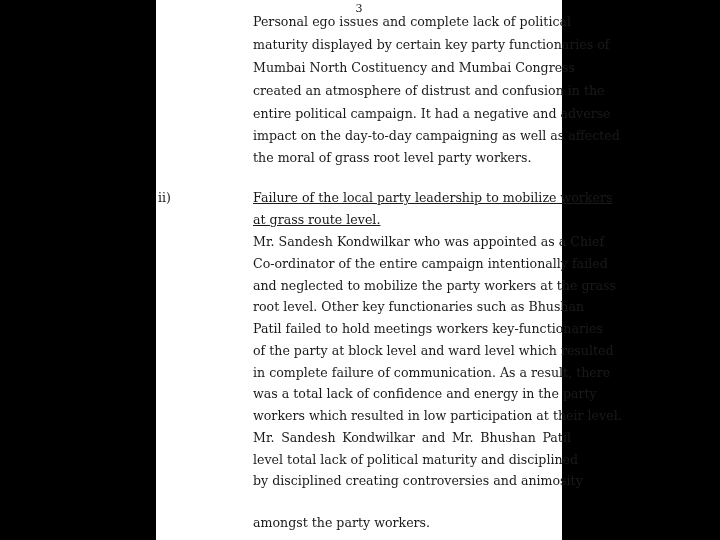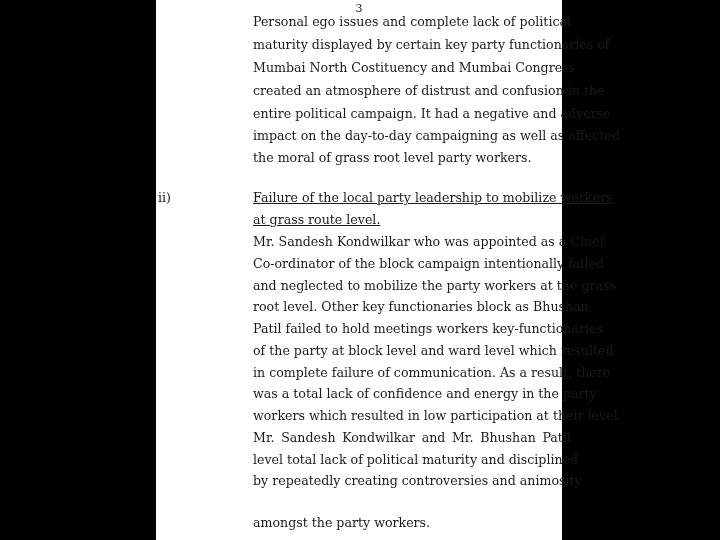--- a/index.html
+++ b/index.html
@@ -28,27 +28,27 @@
     <div class="line" style="top:128px">impact on the day-to-day campaigning as well as affected</div>
     <div class="line last" style="top:150px">the moral of grass root level party workers.</div>
   </div>
 
   <div>
     <div class="num" style="top:190px">ii)</div>
     <div class="line head" style="top:190px">Failure of the local party leadership to mobilize workers</div>
     <div class="line head last" style="top:212px">at grass route level.</div>
 
     <div class="line" style="top:234px">Mr. Sandesh Kondwilkar who was appointed as a Chief</div>
-    <div class="line" style="top:256px">Co-ordinator of the block campaign intentionally failed</div>
+    <div class="line" style="top:256px">Co-ordinator of the entire campaign intentionally failed</div>
     <div class="line" style="top:278px">and neglected to mobilize the party workers at the grass</div>
-    <div class="line" style="top:299px">root level.  Other  key  functionaries block as Bhushan</div>
+    <div class="line" style="top:299px">root level.  Other  key  functionaries such as Bhushan</div>
     <div class="line" style="top:321px">Patil  failed to hold meetings workers key-functionaries</div>
     <div class="line" style="top:343px">of the party at block level and ward level which resulted</div>
     <div class="line" style="top:365px">in complete failure of communication.  As a result, there</div>
     <div class="line" style="top:386px">was a total lack of confidence and energy in the party</div>
     <div class="line" style="top:408px">workers which resulted in low participation at their level.</div>
     <div class="line" style="top:430px">Mr. Sandesh  Kondwilkar  and  Mr.  Bhushan  Patil</div>
     <div class="line" style="top:452px">level  total lack of  political maturity and  disciplined</div>
-    <div class="line" style="top:473px">by repeatedly creating controversies and animosity</div>
+    <div class="line" style="top:473px">by disciplined creating controversies and animosity</div>
     <div class="line last" style="top:515px">amongst the party workers.</div>
   </div>
 
 </div>
 
 </body></html>

